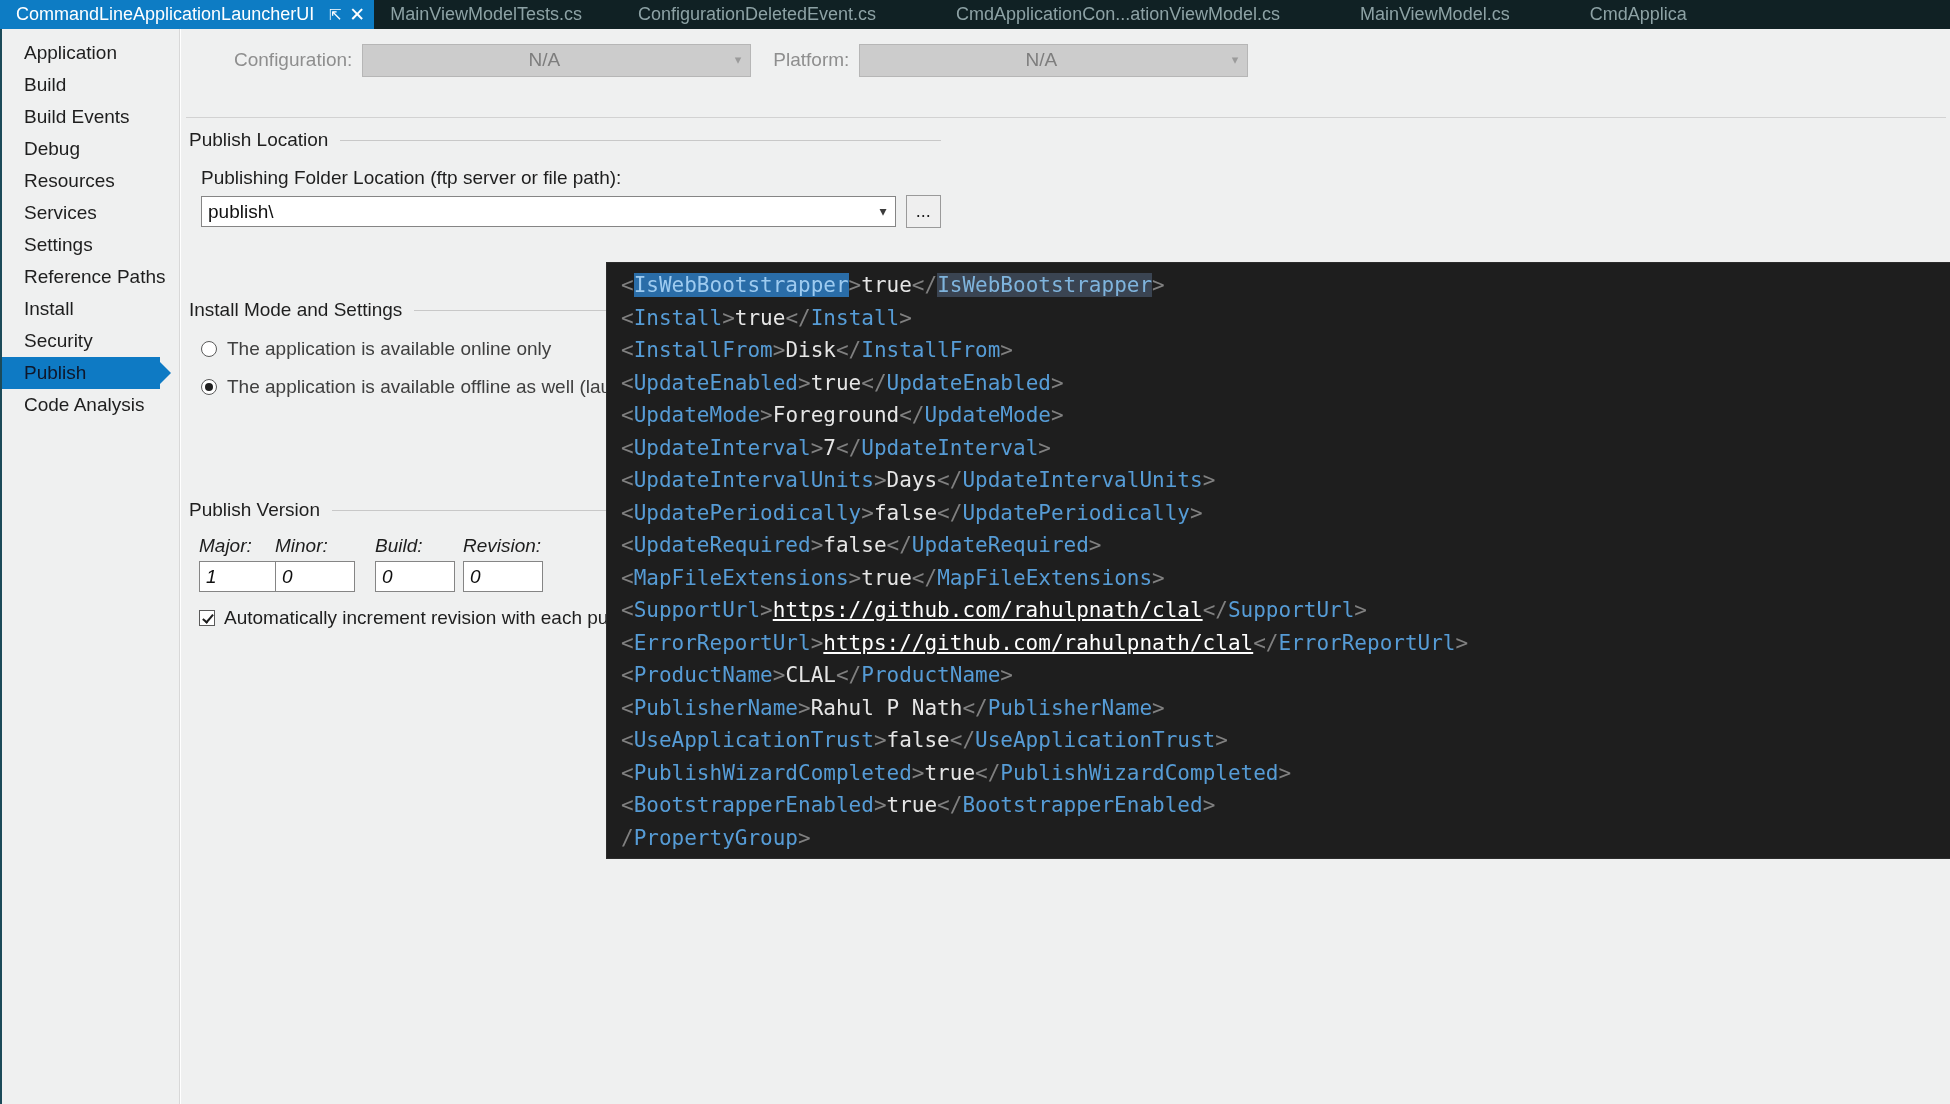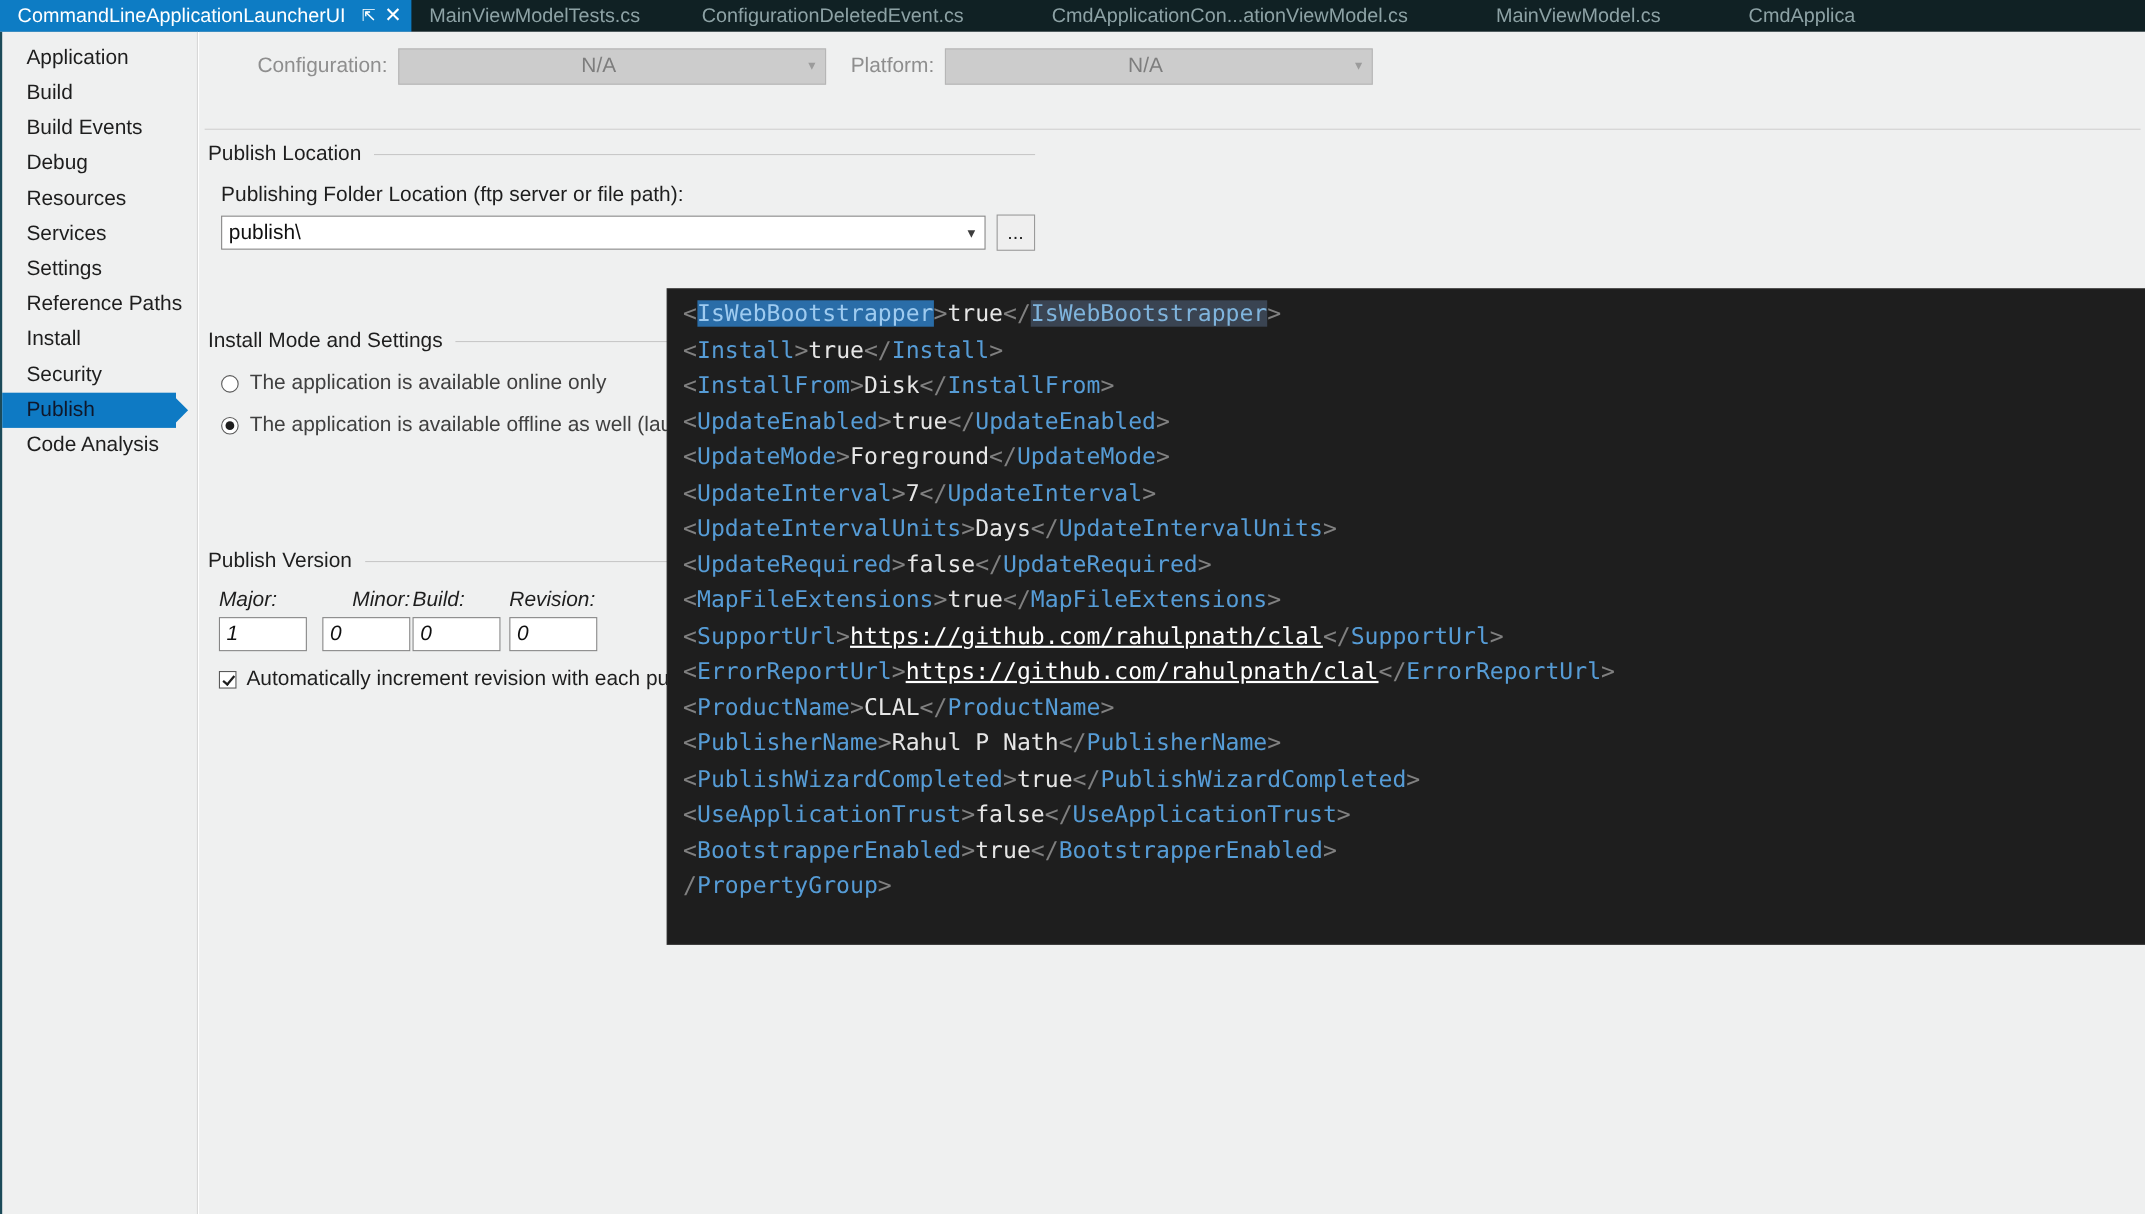--- a/index.html
+++ b/index.html
@@ -412,21 +412,21 @@
         <span class="group-rule"></span>
       </div>
 
       <div style="position:relative; height:66px; margin-top:14px; margin-left:10px;font-style:italic;">
         <div class="ver-cell" style="left:0px; top:0px;">
           <div class="ver-label">Major:</div>
           <div class="ver-input">
             <span>1</span>
           </div>
         </div>
-        <div class="ver-cell" style="left:94px; top:0px;text-align:right;">
+        <div class="ver-cell" style="left:76px; top:0px;">
           <div class="ver-label">Minor:</div>
           <div class="ver-input">
             <span>0</span>
           </div>
         </div>
         <div class="ver-cell" style="left:176px; top:0px;">
           <div class="ver-label">Build:</div>
           <div class="ver-input">
             <span>0</span>
           </div>
@@ -449,23 +449,24 @@
 </div>
 
 <div id="xml-overlay">
   <div class="ln"><span class="pk">&lt;</span><span class="tg sel-bright">IsWebBootstrapper</span><span class="pk">&gt;</span><span class="vl">true</span><span class="pk">&lt;/</span><span class="tg sel-dim">IsWebBootstrapper</span><span class="pk">&gt;</span></div>
   <div class="ln"><span class="pk">&lt;</span><span class="tg">Install</span><span class="pk">&gt;</span><span class="vl">true</span><span class="pk">&lt;/</span><span class="tg">Install</span><span class="pk">&gt;</span></div>
   <div class="ln"><span class="pk">&lt;</span><span class="tg">InstallFrom</span><span class="pk">&gt;</span><span class="vl">Disk</span><span class="pk">&lt;/</span><span class="tg">InstallFrom</span><span class="pk">&gt;</span></div>
   <div class="ln"><span class="pk">&lt;</span><span class="tg">UpdateEnabled</span><span class="pk">&gt;</span><span class="vl">true</span><span class="pk">&lt;/</span><span class="tg">UpdateEnabled</span><span class="pk">&gt;</span></div>
   <div class="ln"><span class="pk">&lt;</span><span class="tg">UpdateMode</span><span class="pk">&gt;</span><span class="vl">Foreground</span><span class="pk">&lt;/</span><span class="tg">UpdateMode</span><span class="pk">&gt;</span></div>
   <div class="ln"><span class="pk">&lt;</span><span class="tg">UpdateInterval</span><span class="pk">&gt;</span><span class="vl">7</span><span class="pk">&lt;/</span><span class="tg">UpdateInterval</span><span class="pk">&gt;</span></div>
   <div class="ln"><span class="pk">&lt;</span><span class="tg">UpdateIntervalUnits</span><span class="pk">&gt;</span><span class="vl">Days</span><span class="pk">&lt;/</span><span class="tg">UpdateIntervalUnits</span><span class="pk">&gt;</span></div>
+  <div class="ln"><span class="pk">&lt;</span><span class="tg">UpdatePeriodically</span><span class="pk">&gt;</span><span class="vl">false</span><span class="pk">&lt;/</span><span class="tg">UpdatePeriodically</span><span class="pk">&gt;</span></div>
   <div class="ln"><span class="pk">&lt;</span><span class="tg">UpdateRequired</span><span class="pk">&gt;</span><span class="vl">false</span><span class="pk">&lt;/</span><span class="tg">UpdateRequired</span><span class="pk">&gt;</span></div>
   <div class="ln"><span class="pk">&lt;</span><span class="tg">MapFileExtensions</span><span class="pk">&gt;</span><span class="vl">true</span><span class="pk">&lt;/</span><span class="tg">MapFileExtensions</span><span class="pk">&gt;</span></div>
   <div class="ln"><span class="pk">&lt;</span><span class="tg">SupportUrl</span><span class="pk">&gt;</span><span class="url">https://github.com/rahulpnath/clal</span><span class="pk">&lt;/</span><span class="tg">SupportUrl</span><span class="pk">&gt;</span></div>
   <div class="ln"><span class="pk">&lt;</span><span class="tg">ErrorReportUrl</span><span class="pk">&gt;</span><span class="url">https://github.com/rahulpnath/clal</span><span class="pk">&lt;/</span><span class="tg">ErrorReportUrl</span><span class="pk">&gt;</span></div>
   <div class="ln"><span class="pk">&lt;</span><span class="tg">ProductName</span><span class="pk">&gt;</span><span class="vl">CLAL</span><span class="pk">&lt;/</span><span class="tg">ProductName</span><span class="pk">&gt;</span></div>
   <div class="ln"><span class="pk">&lt;</span><span class="tg">PublisherName</span><span class="pk">&gt;</span><span class="vl">Rahul P Nath</span><span class="pk">&lt;/</span><span class="tg">PublisherName</span><span class="pk">&gt;</span></div>
+  <div class="ln"><span class="pk">&lt;</span><span class="tg">UseApplicationTrust</span><span class="pk">&gt;</span><span class="vl">false</span><span class="pk">&lt;/</span><span class="tg">UseApplicationTrust</span><span class="pk">&gt;</span></div>
   <div class="ln"><span class="pk">&lt;</span><span class="tg">PublishWizardCompleted</span><span class="pk">&gt;</span><span class="vl">true</span><span class="pk">&lt;/</span><span class="tg">PublishWizardCompleted</span><span class="pk">&gt;</span></div>
-  <div class="ln"><span class="pk">&lt;</span><span class="tg">UseApplicationTrust</span><span class="pk">&gt;</span><span class="vl">false</span><span class="pk">&lt;/</span><span class="tg">UseApplicationTrust</span><span class="pk">&gt;</span></div>
   <div class="ln"><span class="pk">&lt;</span><span class="tg">BootstrapperEnabled</span><span class="pk">&gt;</span><span class="vl">true</span><span class="pk">&lt;/</span><span class="tg">BootstrapperEnabled</span><span class="pk">&gt;</span></div>
   <div class="ln"><span class="pk">/</span><span class="tg">PropertyGroup</span><span class="pk">&gt;</span></div>
 </div>
 
 </body></html>

